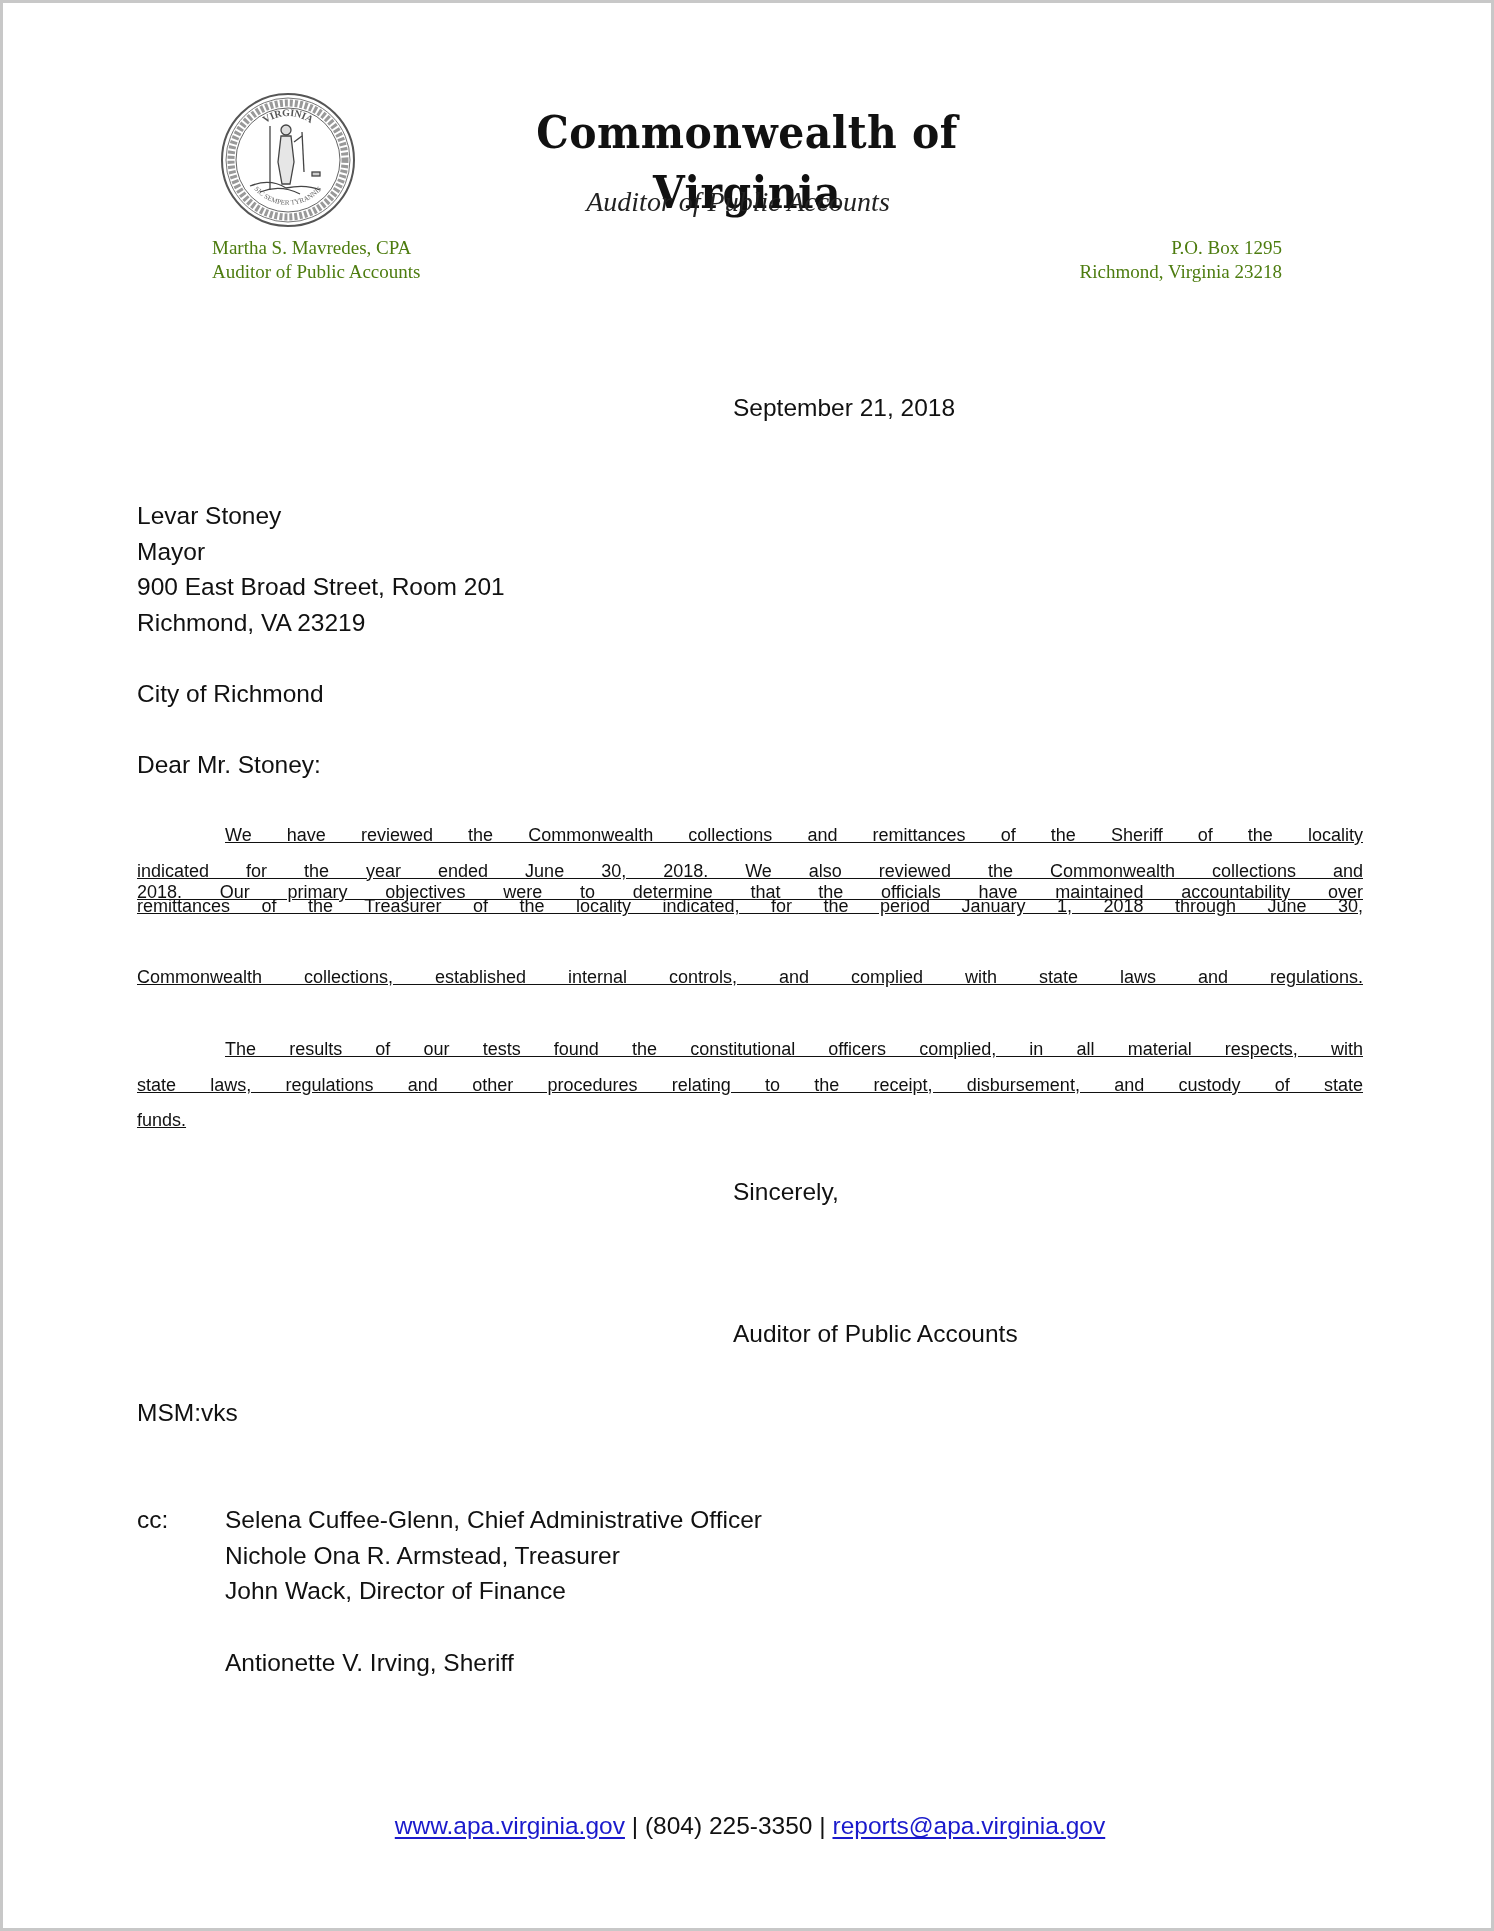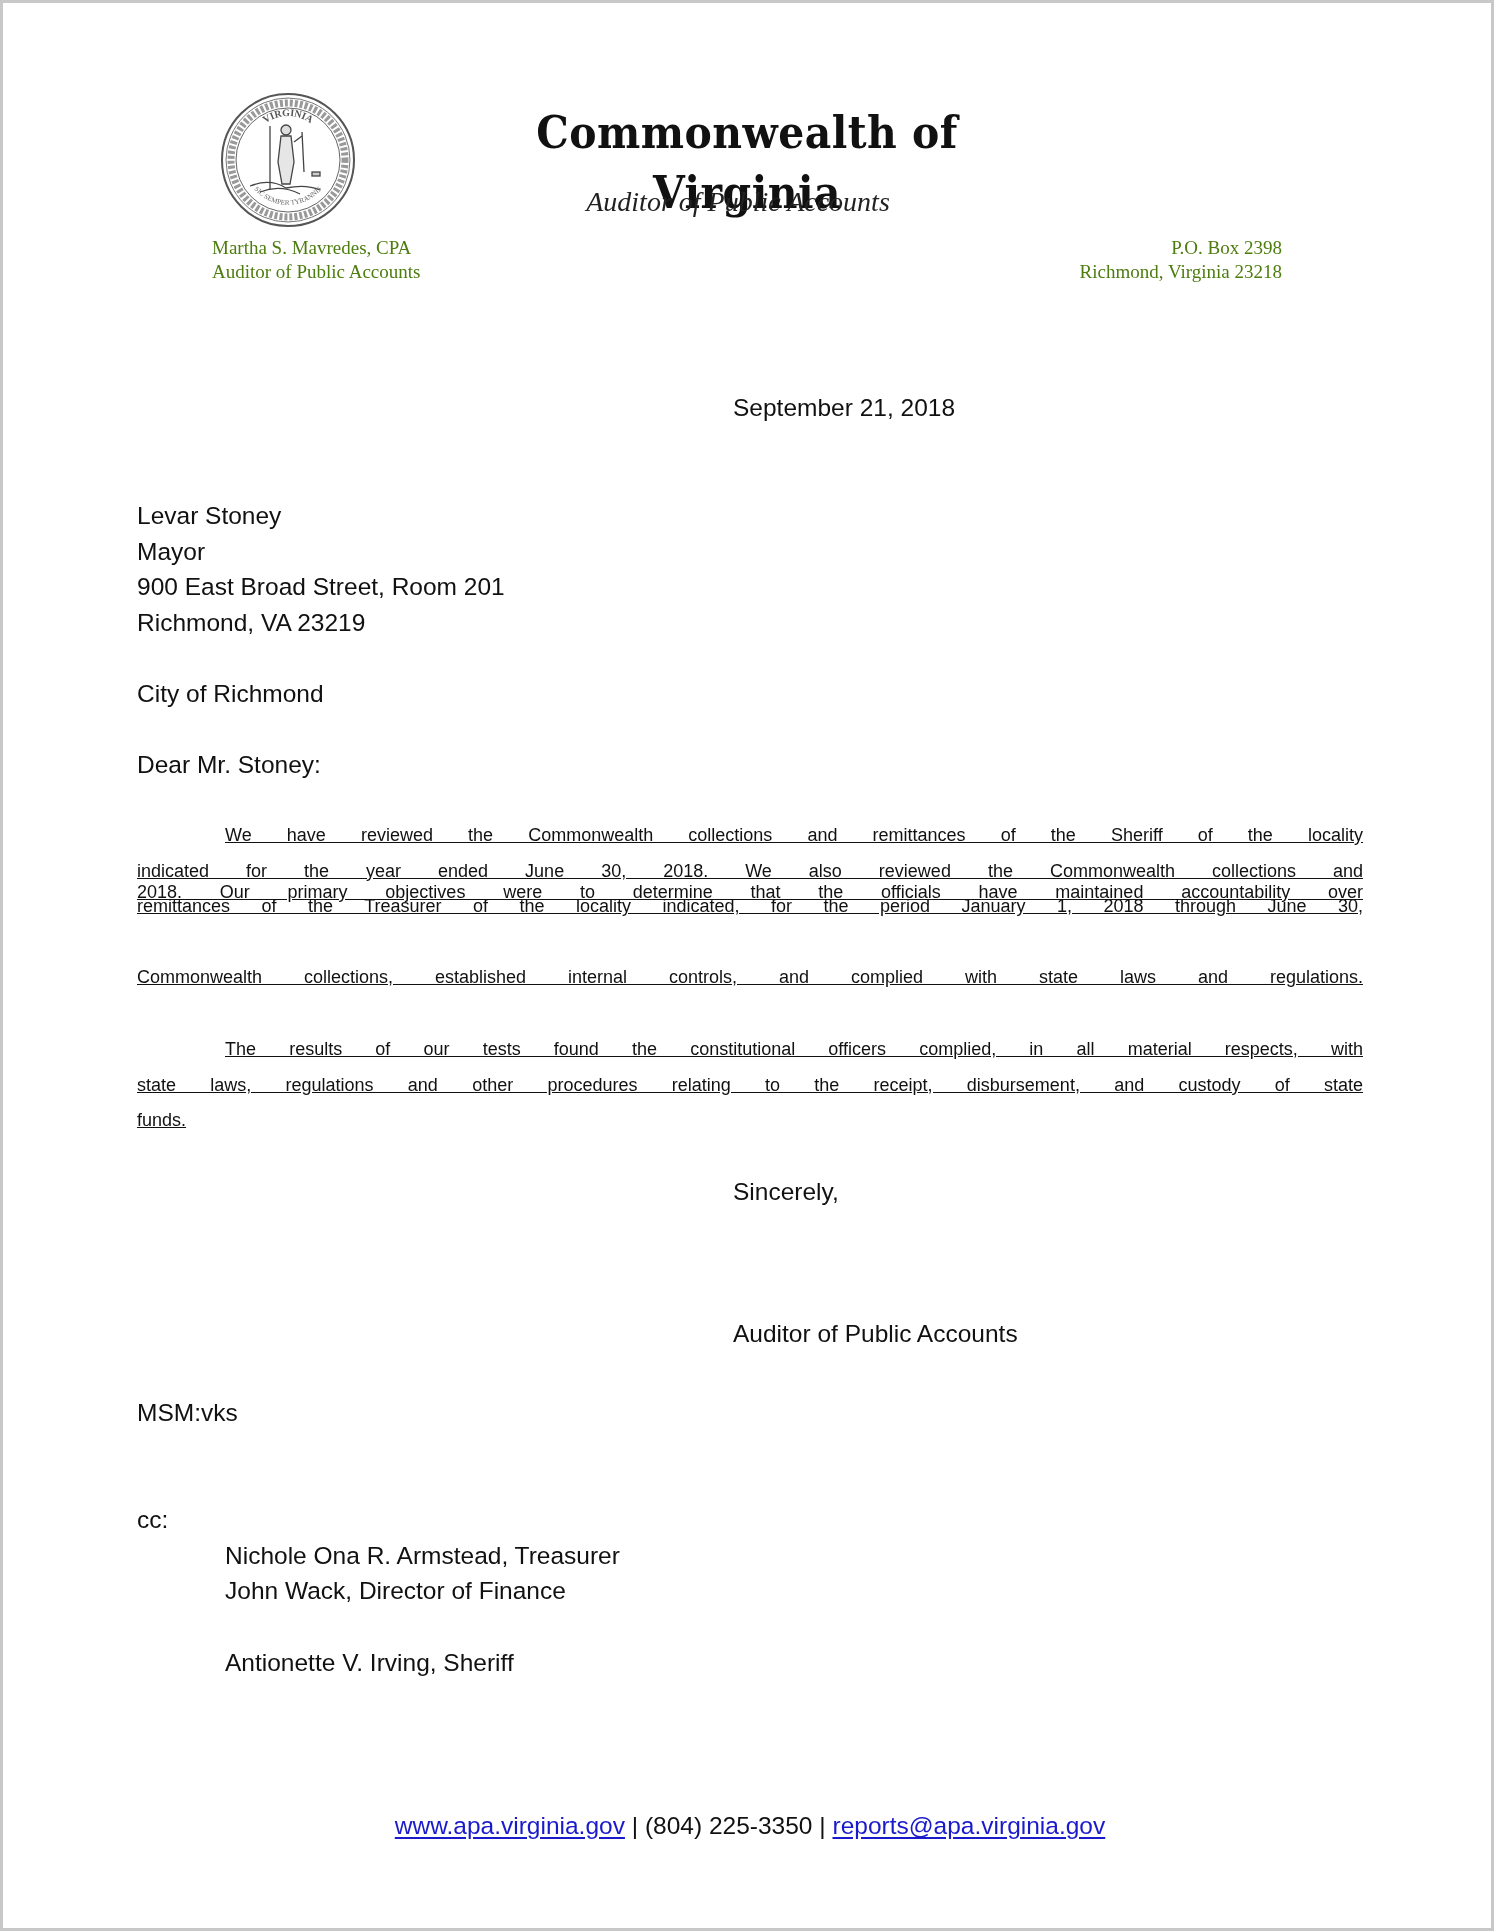--- a/index.html
+++ b/index.html
@@ -148,21 +148,21 @@
   </svg>
 
   <div class="lh-title">Commonwealth of Virginia</div>
   <div class="lh-subtitle">Auditor of Public Accounts</div>
 
   <div class="lh-left">
     <div>Martha S. Mavredes, CPA</div>
     <div>Auditor of Public Accounts</div>
   </div>
   <div class="lh-right">
-    <div>P.O. Box 2398</div>
+    <div>P.O. Box 1295</div>
     <div>Richmond, Virginia 23218</div>
   </div>
 
   <div class="txt sig-col" style="top:387px;">September 21, 2018</div>
 
   <div class="txt left-col" style="top:495px;">Levar Stoney</div>
   <div class="txt left-col" style="top:530.6px;text-align:center;">Mayor</div>
   <div class="txt left-col" style="top:566.2px;">900 East Broad Street, Room 201</div>
   <div class="txt left-col" style="top:601.8px;">Richmond, VA  23219</div>
 
@@ -183,20 +183,21 @@
     <div class="para-line" style="top: 1064.6px; white-space: normal;">state laws, regulations and other procedures relating to the receipt, disbursement, and custody of state</div>
     <div class="para-line last" style="top: 1100.2px; white-space: normal;">funds.</div>
   </div>
 
   <div class="txt sig-col" style="top:1171px;">Sincerely,</div>
   <div class="txt sig-col" style="top:1313px;">Auditor of Public Accounts</div>
 
   <div class="txt left-col" style="top:1392px;">MSM:vks</div>
 
   <div class="txt cc-label" style="top:1499px;">cc:</div>
+  <div class="txt cc-name" style="top:1499px;">Selena Cuffee-Glenn, Chief Administrative Officer</div>
   <div class="txt cc-name" style="top:1534.6px;">Nichole Ona R. Armstead, Treasurer</div>
   <div class="txt cc-name" style="top:1570.2px;">John Wack, Director of Finance</div>
   <div class="txt cc-name" style="top:1642px;">Antionette V. Irving, Sheriff</div>
 
   <div class="footer">
     <a href="#" style="color: rgb(26, 26, 204);">www.apa.virginia.gov</a>
     <span class="sep">|</span>
     <span>(804) 225-3350</span>
     <span class="sep">|</span>
     <a href="#" style="color: rgb(26, 26, 204);">reports@apa.virginia.gov</a>

